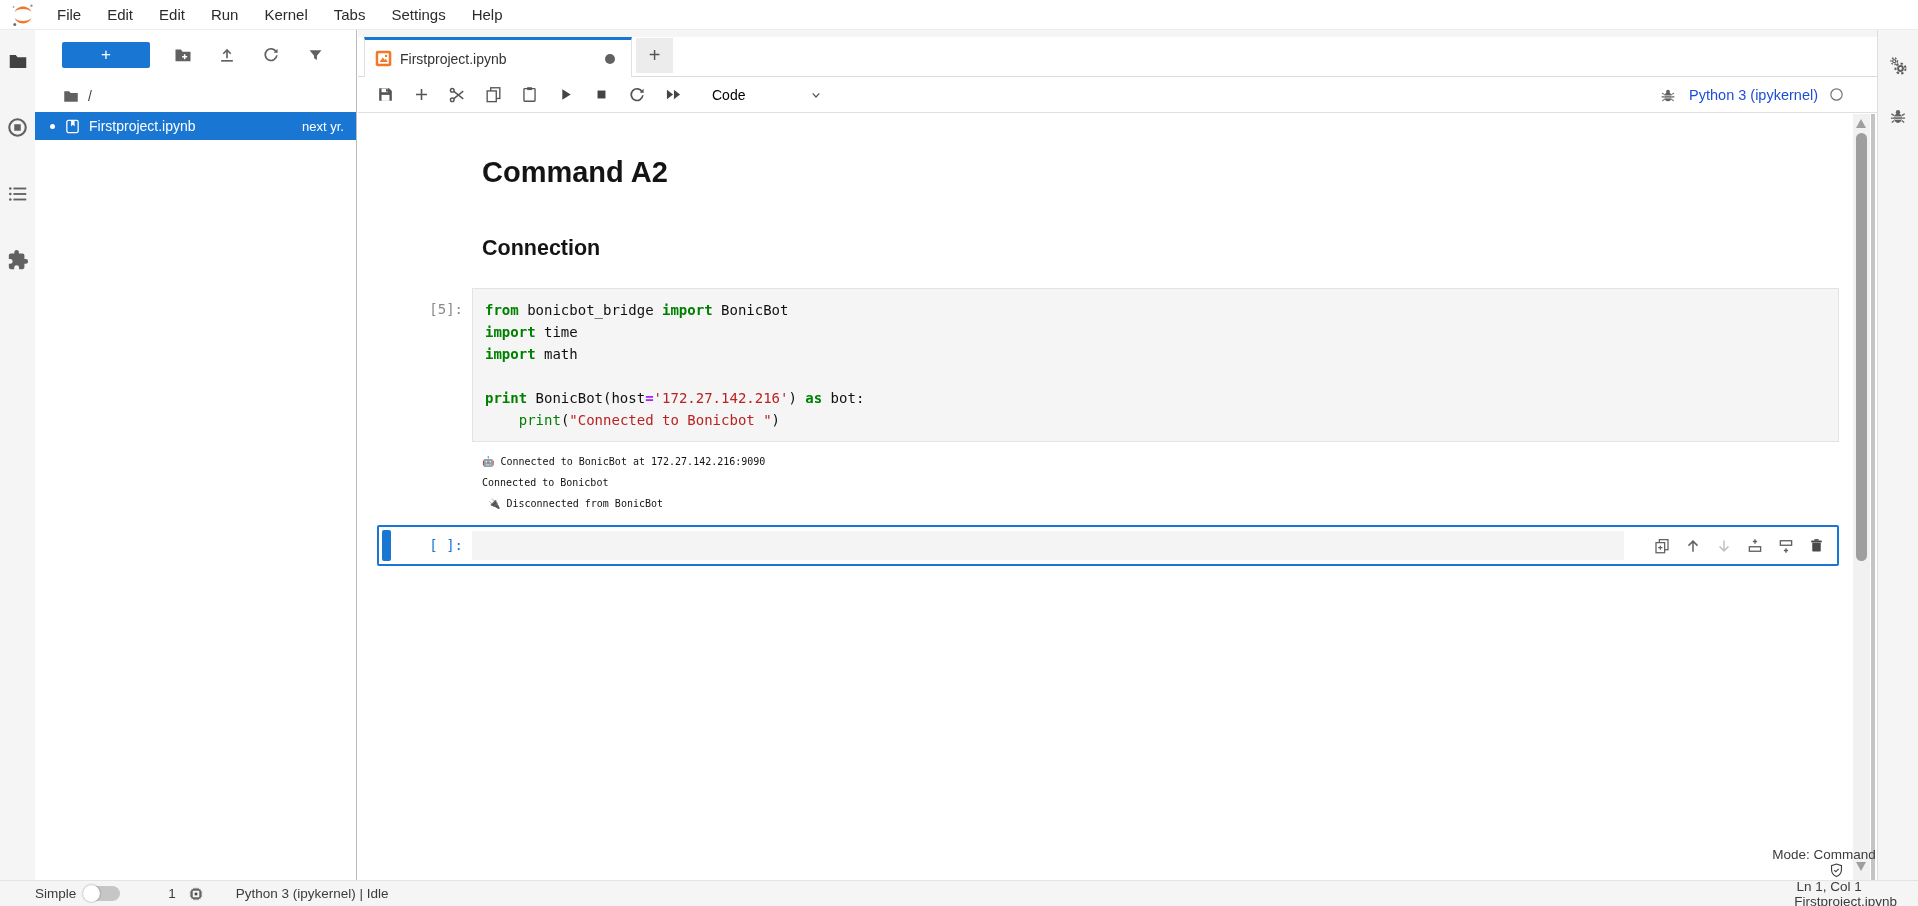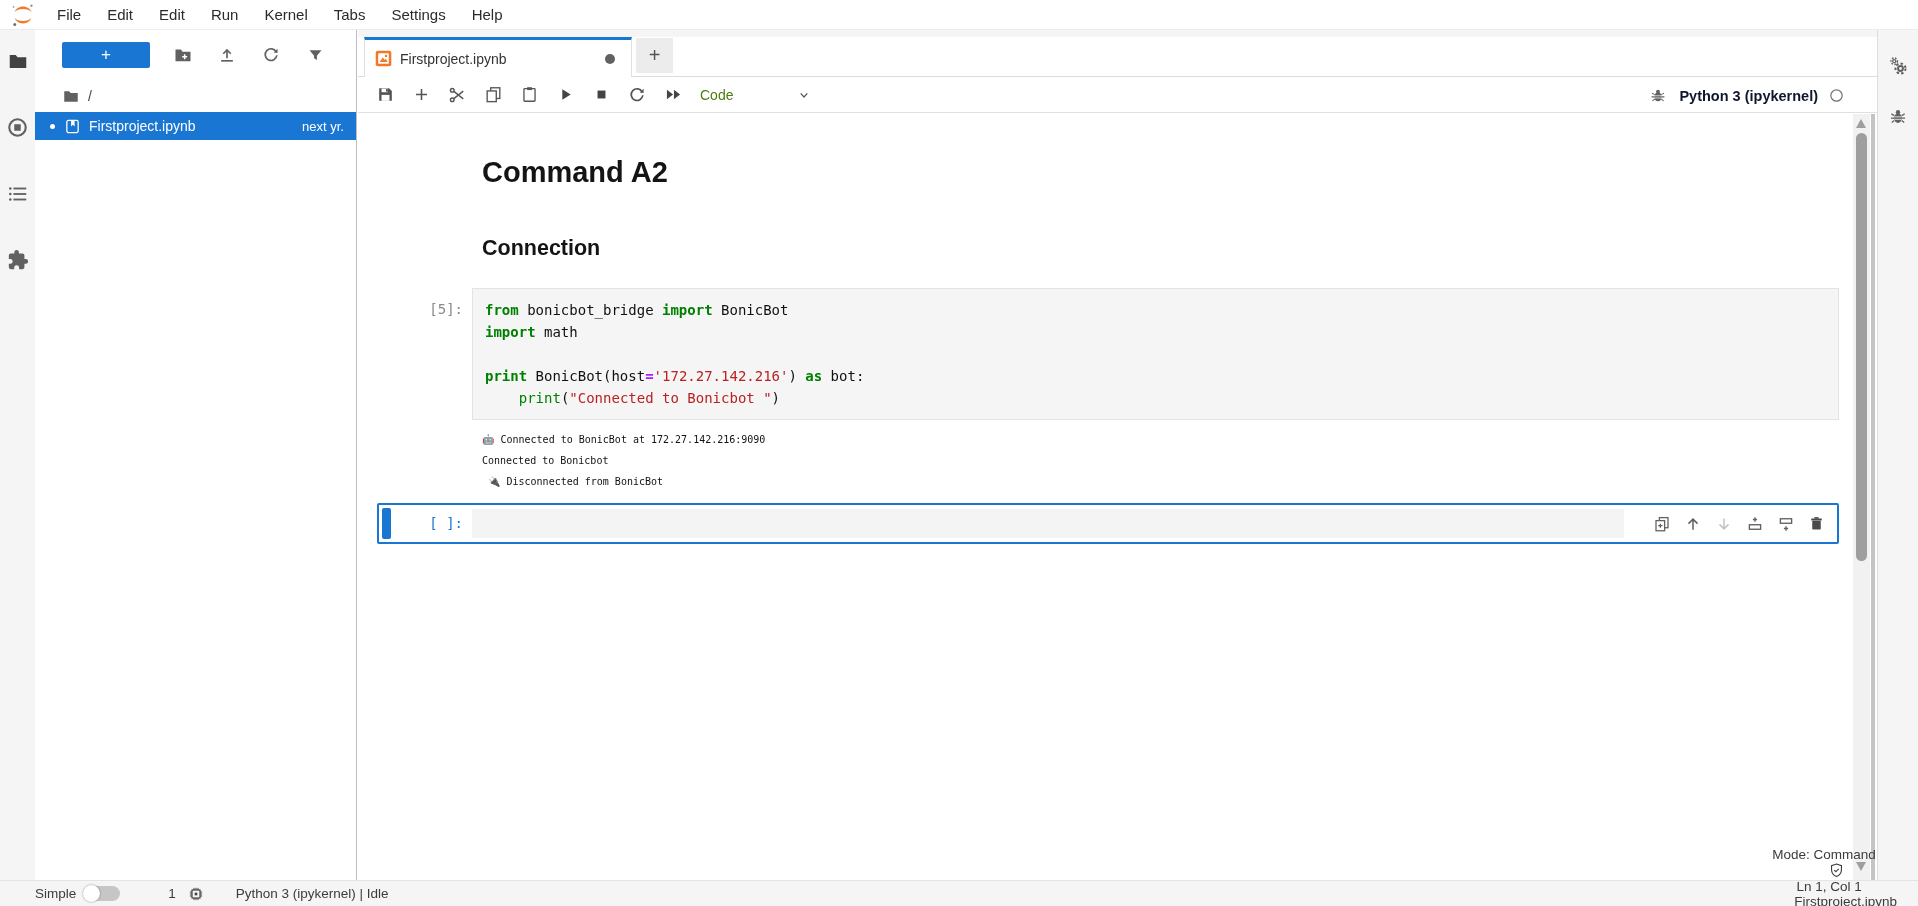--- a/index.html
+++ b/index.html
@@ -51,22 +51,22 @@
     border:1px solid #e0e0e0; border-bottom:none; border-top:3px solid #1976d2;
     display:flex; align-items:center; padding:0 10px; }
   .tab-label { font-size:14px; color:#333; margin-left:8px; flex:1; white-space:nowrap; overflow:hidden; }
   .dirty-dot { width:10px; height:10px; border-radius:50%; background:#616161; margin:0 6px; }
   .newtab { position:absolute; left:278px; top:8px; width:37px; height:35px; background:#ececec;
     display:flex; align-items:center; justify-content:center; font-size:20px; color:#555; }
 
   .nbtoolbar { height:36px; border-bottom:1px solid #e0e0e0; display:flex; align-items:center; padding:0 12px; }
   .tbtn { width:30px; height:28px; display:flex; align-items:center; justify-content:center; margin-right:6px; }
   .celltype { display:flex; align-items:center; justify-content:space-between; width:112px;
-    margin-left:6px; font-size:14px; color:#4d7c0f; }
-  .kernelarea { margin-left:auto; display:flex; align-items:flex-end; padding-right:8px; font-size:14.5px; color:#0f172a;font-weight:bold; }
+    margin-left:18px; font-size:14px; color:#000000; }
+  .kernelarea { margin-left:auto; display:flex; align-items:center; padding-right:8px; font-size:14.5px; color:#1d4ed8; }
   .kernelarea .icon { margin-right:12px; }
   .kernel-circle { margin-left:10px; }
 
   
   .nbcontent { position:absolute; top:84px; left:0; right:0; bottom:0; background:#fff; overflow:hidden; }
   .cells { position:absolute; left:19px; top:0; width:1462px; }
   .cellrow { display:flex; }
   .promptcol { width:95px; flex:none; text-align:right; padding-right:9px;
     font-family:"DejaVu Sans Mono", monospace; font-size:14px; }
   .cellmain { flex:1; min-width:0; }
@@ -351,20 +351,21 @@
         <div class="cellmain">
           <span>Connection</span>
         </div>
       </div>
 
       <div class="cellrow coderow">
         <div class="promptcol prompt-in">[5]:</div>
         <div class="cellmain">
           <div class="codebox">
               <div class="code-line"><span class="tok-kw">from</span><span class="tok-pl"> bonicbot_bridge </span><span class="tok-kw">import</span><span class="tok-pl"> BonicBot</span></div>
+              <div class="code-line"><span class="tok-kw">import</span><span class="tok-pl"> time</span></div>
               <div class="code-line"><span class="tok-kw">import</span><span class="tok-pl"> math</span></div>
               <div class="code-line"> </div>
               <div class="code-line"><span class="tok-kw">print</span><span class="tok-pl"> BonicBot(host</span><span class="tok-op">=</span><span class="tok-str">'172.27.142.216'</span><span class="tok-pl">) </span><span class="tok-kw">as</span><span class="tok-pl"> bot:</span></div>
               <div class="code-line"><span class="tok-pl">    </span><span class="tok-bi">print</span><span class="tok-pl">(</span><span class="tok-str">"Connected to Bonicbot "</span><span class="tok-pl">)</span></div>
             </div>
         </div>
       </div>
 
       <div class="cellrow">
         <div class="promptcol"></div>

